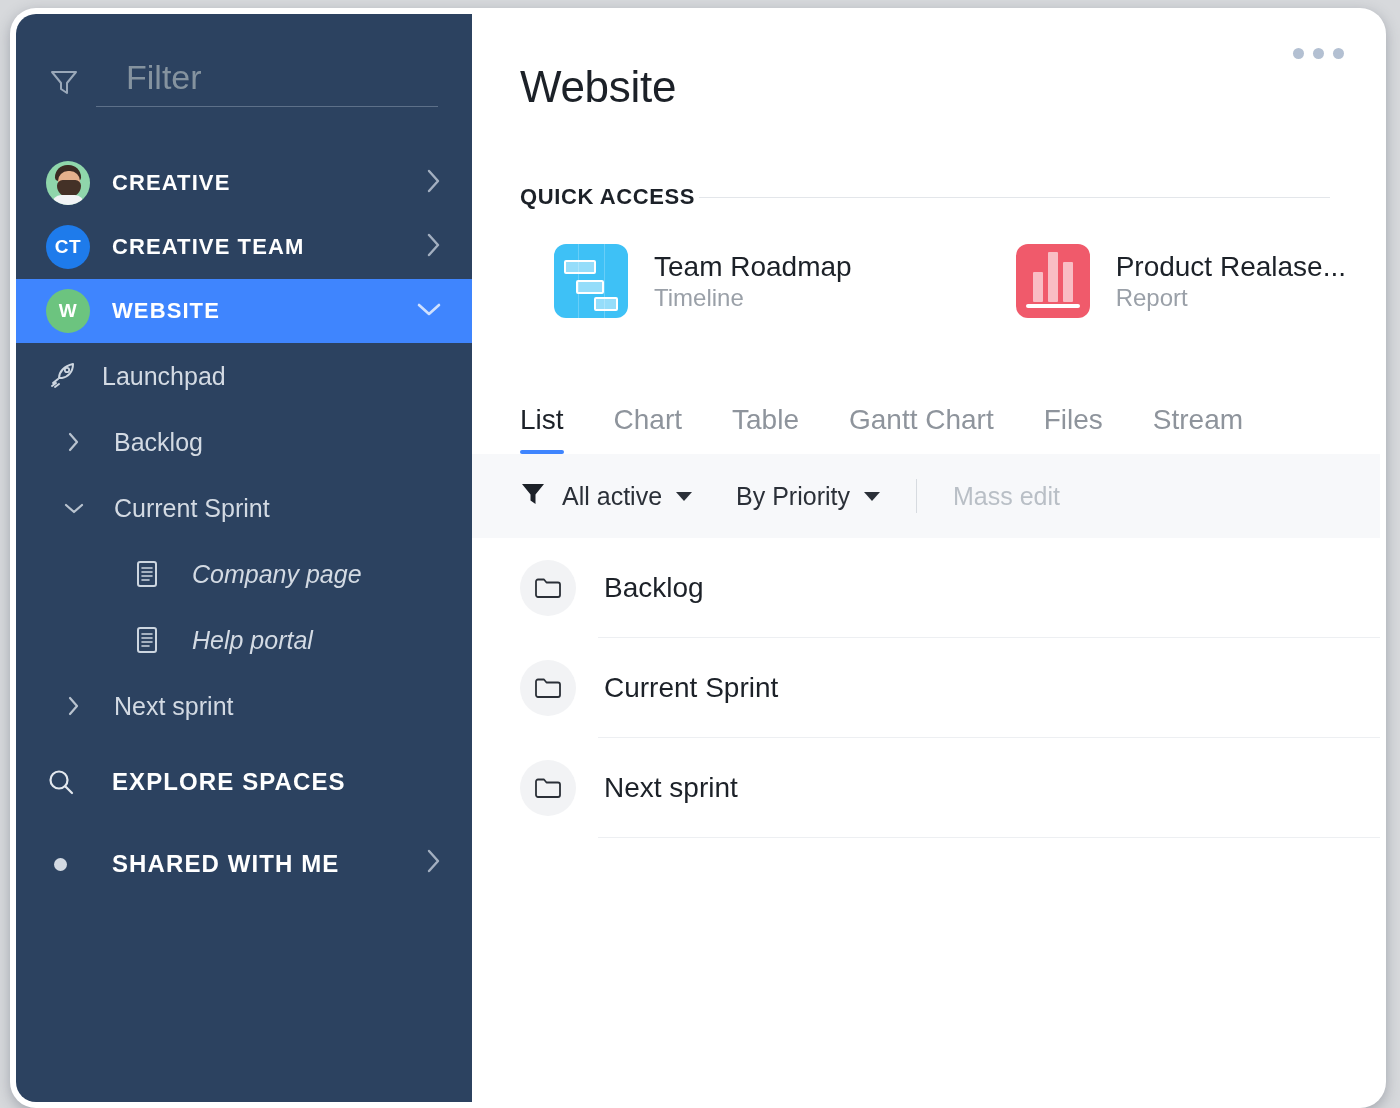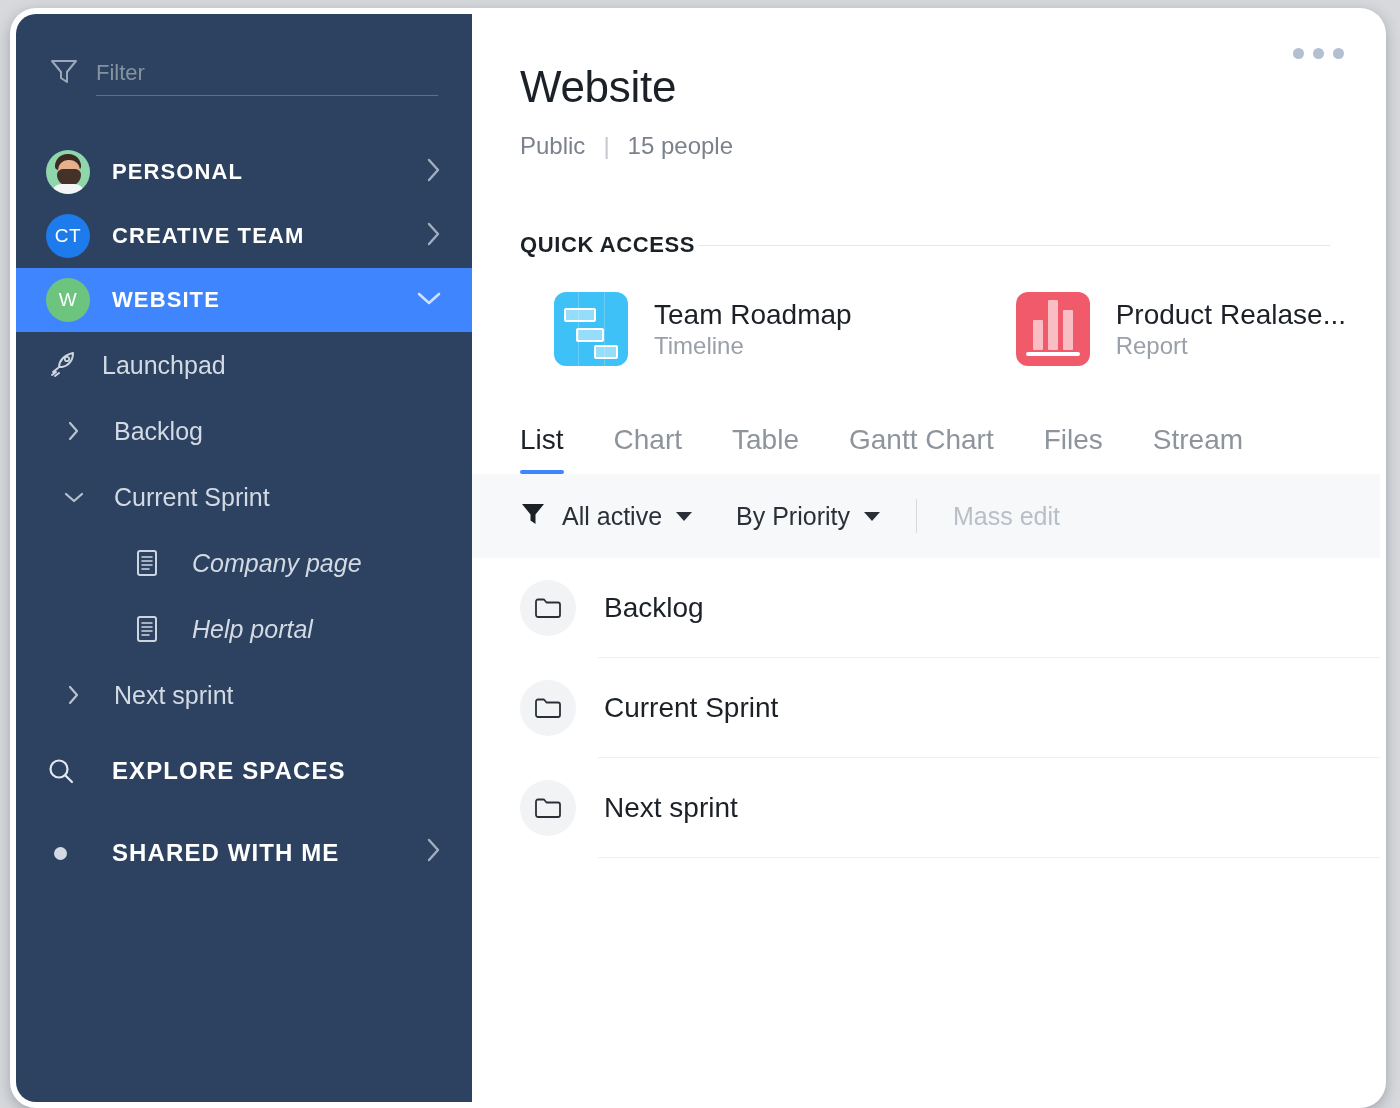--- a/index.html
+++ b/index.html
@@ -54,43 +54,44 @@
     flex: 1 1 auto;
     border-bottom: 1px solid #5d7089;
     padding-bottom: 9px;
   }
   .filter-input {
     width: 100%;
     background: transparent;
     border: none;
     outline: none;
     color: #c6cfdb;
-    font-size: 22px;
+    font-size: 34px;
     font-family: "Liberation Sans", sans-serif;
+    margin-left: 30px;
   }
   .filter-input::placeholder { color: #85939f; }
 
   
   .space-row {
     display: flex;
     align-items: center;
     height: 64px;
     padding: 0 30px 0 30px;
     cursor: pointer;
     position: relative;
   }
   .space-row.top1 { margin-top: 44px; }
   .space-row.active { background: #3f85fe; }
 
   .avatar {
     width: 44px; height: 44px;
     border-radius: 50%;
     flex: 0 0 44px;
     display: flex; align-items: center; justify-content: center;
-    font-size: 19px; font-weight: normal; color: #fff;
+    font-size: 19px; font-weight: bold; color: #fff;
     letter-spacing: .5px;
     overflow: hidden;
     position: relative;
   }
   .avatar.photo { background: #8fd6ab; }
   .avatar.ct { background: #1e7beb; }
   .avatar.w  { background: #6cc47f; }
 
   
   .face-hair {
@@ -209,21 +210,21 @@
   .rbase { position:absolute; left:10px; right:10px; bottom:10px; height:4px; background:#ffffff; border-radius:2px; }
 
   .qa-text { margin-left: 26px; }
   .qa-name { font-size: 28px; color: #1c2128; }
   .qa-sub  { font-size: 24px; color: #9aa0a8; margin-top: 1px; }
 
   
   .tabs {
     display: flex;
     align-items: flex-end;
-    margin: 50px 0 0 48px;
+    margin: 78px 0 0 48px;
     gap: 50px;
     height: 58px;
     text-align: right;
   }
   .tab {
     font-size: 28px;
     color: #8e949c;
     padding-bottom: 18px;
     cursor: pointer;
     position: relative;
@@ -300,21 +301,21 @@
         </span>
       </div>
 
       <div class="space-row top1">
         <span class="avatar photo">
           <span class="face-hair"></span>
             <span class="face-skin"></span>
           <span class="face-beard"></span>
             <span class="face-body"></span>
         </span>
-        <span class="space-label">PERSONAL</span>
+        <span class="space-label">CREATIVE</span>
         <span class="space-chev">
           <svg width="16" height="26" viewBox="0 0 16 26">
               <path d="M3 3 L12 13 L3 23" stroke="#cbd4e0" stroke-width="2.4" fill="none" stroke-linecap="round" stroke-linejoin="round"></path>
             </svg>
         </span>
       </div>
 
       <div class="space-row">
         <span class="avatar ct">CT</span>
         <span class="space-label">CREATIVE TEAM</span>
@@ -413,25 +414,20 @@
               <path d="M3 3 L12 13 L3 23" stroke="#cbd4e0" stroke-width="2.4" fill="none" stroke-linecap="round" stroke-linejoin="round"></path>
             </svg>
         </span>
       </div>
     </aside>
 
     <section id="main">
 
       <div class="page-head">
         <h1 id="page-title">Website</h1>
-        <div class="meta-row">
-          <span>Public</span>
-          <span class="meta-sep">|</span>
-          <span>15 people</span>
-        </div>
         <div id="more-menu">
           <i></i>
             <i></i>
             <i></i>
         </div>
       </div>
 
       <div class="qa-head">
         <span class="qa-title">QUICK ACCESS</span>
         <span class="qa-rule"></span>

